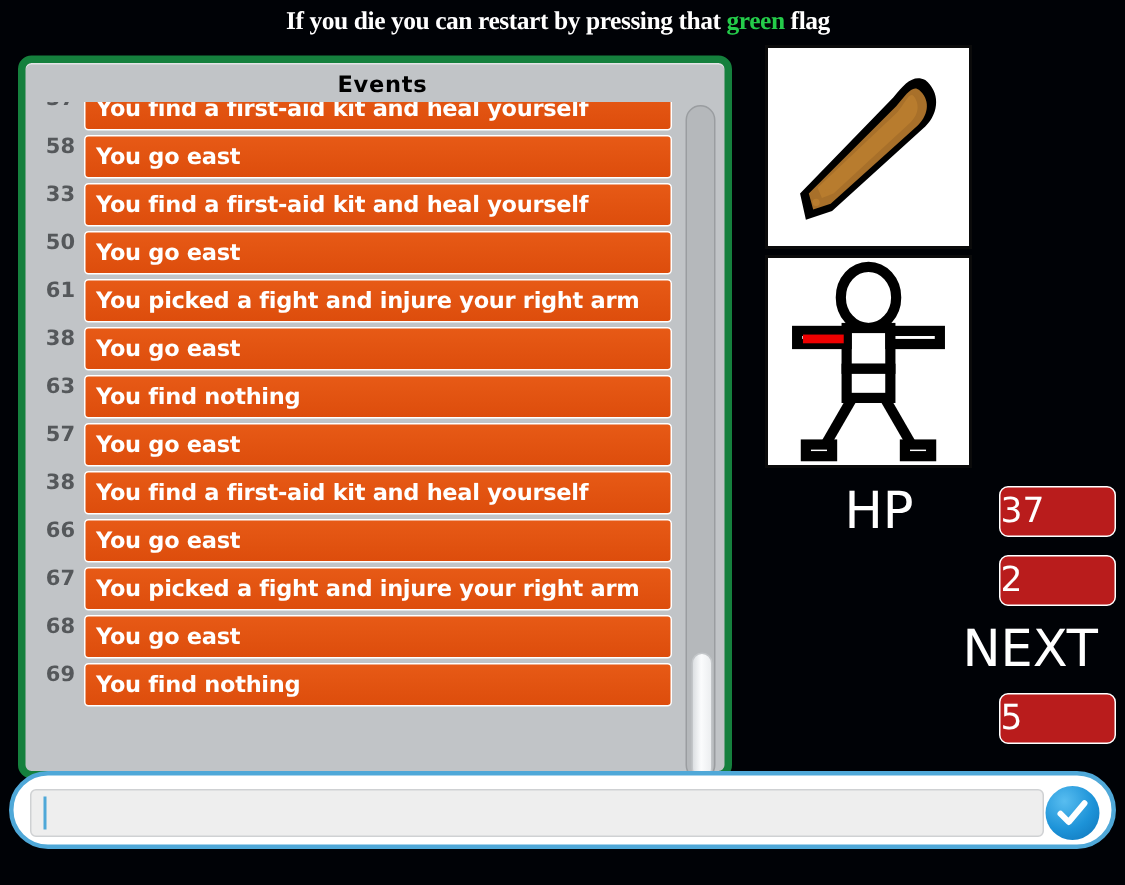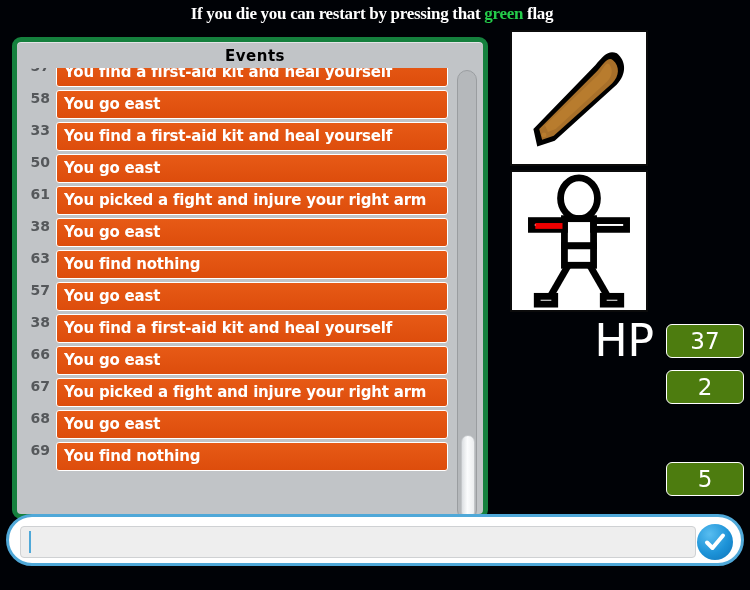--- a/index.html
+++ b/index.html
@@ -167,41 +167,42 @@
   }
   .stat-row {
     display: flex;
     align-items: center;
     justify-content: flex-end;
     height: 46px;
   }
   .stat-label {
     font-family: "DejaVu Sans", sans-serif;
     font-weight: normal;
-    font-size: 44px;
+    font-size: 34px;
     line-height: 34px;
     color: #ffffff;
     letter-spacing: 0px;
     padding-right: 12px;
   }
   .stat-value {
     width: 78px;
     height: 34px;
     flex: 0 0 78px;
-    background: #4d7c0f;
+    background: #b91c1c;
     background-image: linear-gradient(to bottom, #f2literal 0%, #ef7f20 100%);
     border: 1px solid #ffffff;
     border-radius: 6px;
     box-sizing: border-box;
     color: #ffffff;
     font-family: "DejaVu Sans", sans-serif;
     font-weight: normal;
     font-size: 23px;
     line-height: 32px;
-    text-align: center;
+    text-align: left;
+    margin-left: 45px;
   }
 
   
   #ask-bar {
     position: absolute;
     left: 6px;
     bottom: 24px;
     width: 738px;
     height: 52px;
     background: #ffffff;
@@ -354,20 +355,21 @@
 
   <div id="stats">
     <div class="stat-row">
       <span class="stat-label">HP</span>
       <span class="stat-value">37</span>
     </div>
     <div class="stat-row">
       <span class="stat-value">2</span>
     </div>
     <div class="stat-row">
+      <span class="stat-label">NEXT</span>
     </div>
     <div class="stat-row">
       <span class="stat-value">5</span>
     </div>
   </div>
 
   <div id="ask-bar">
     <input id="ask-input" type="text" placeholder="" style="">
     <div id="ask-caret"></div>
     <div id="ask-submit">

